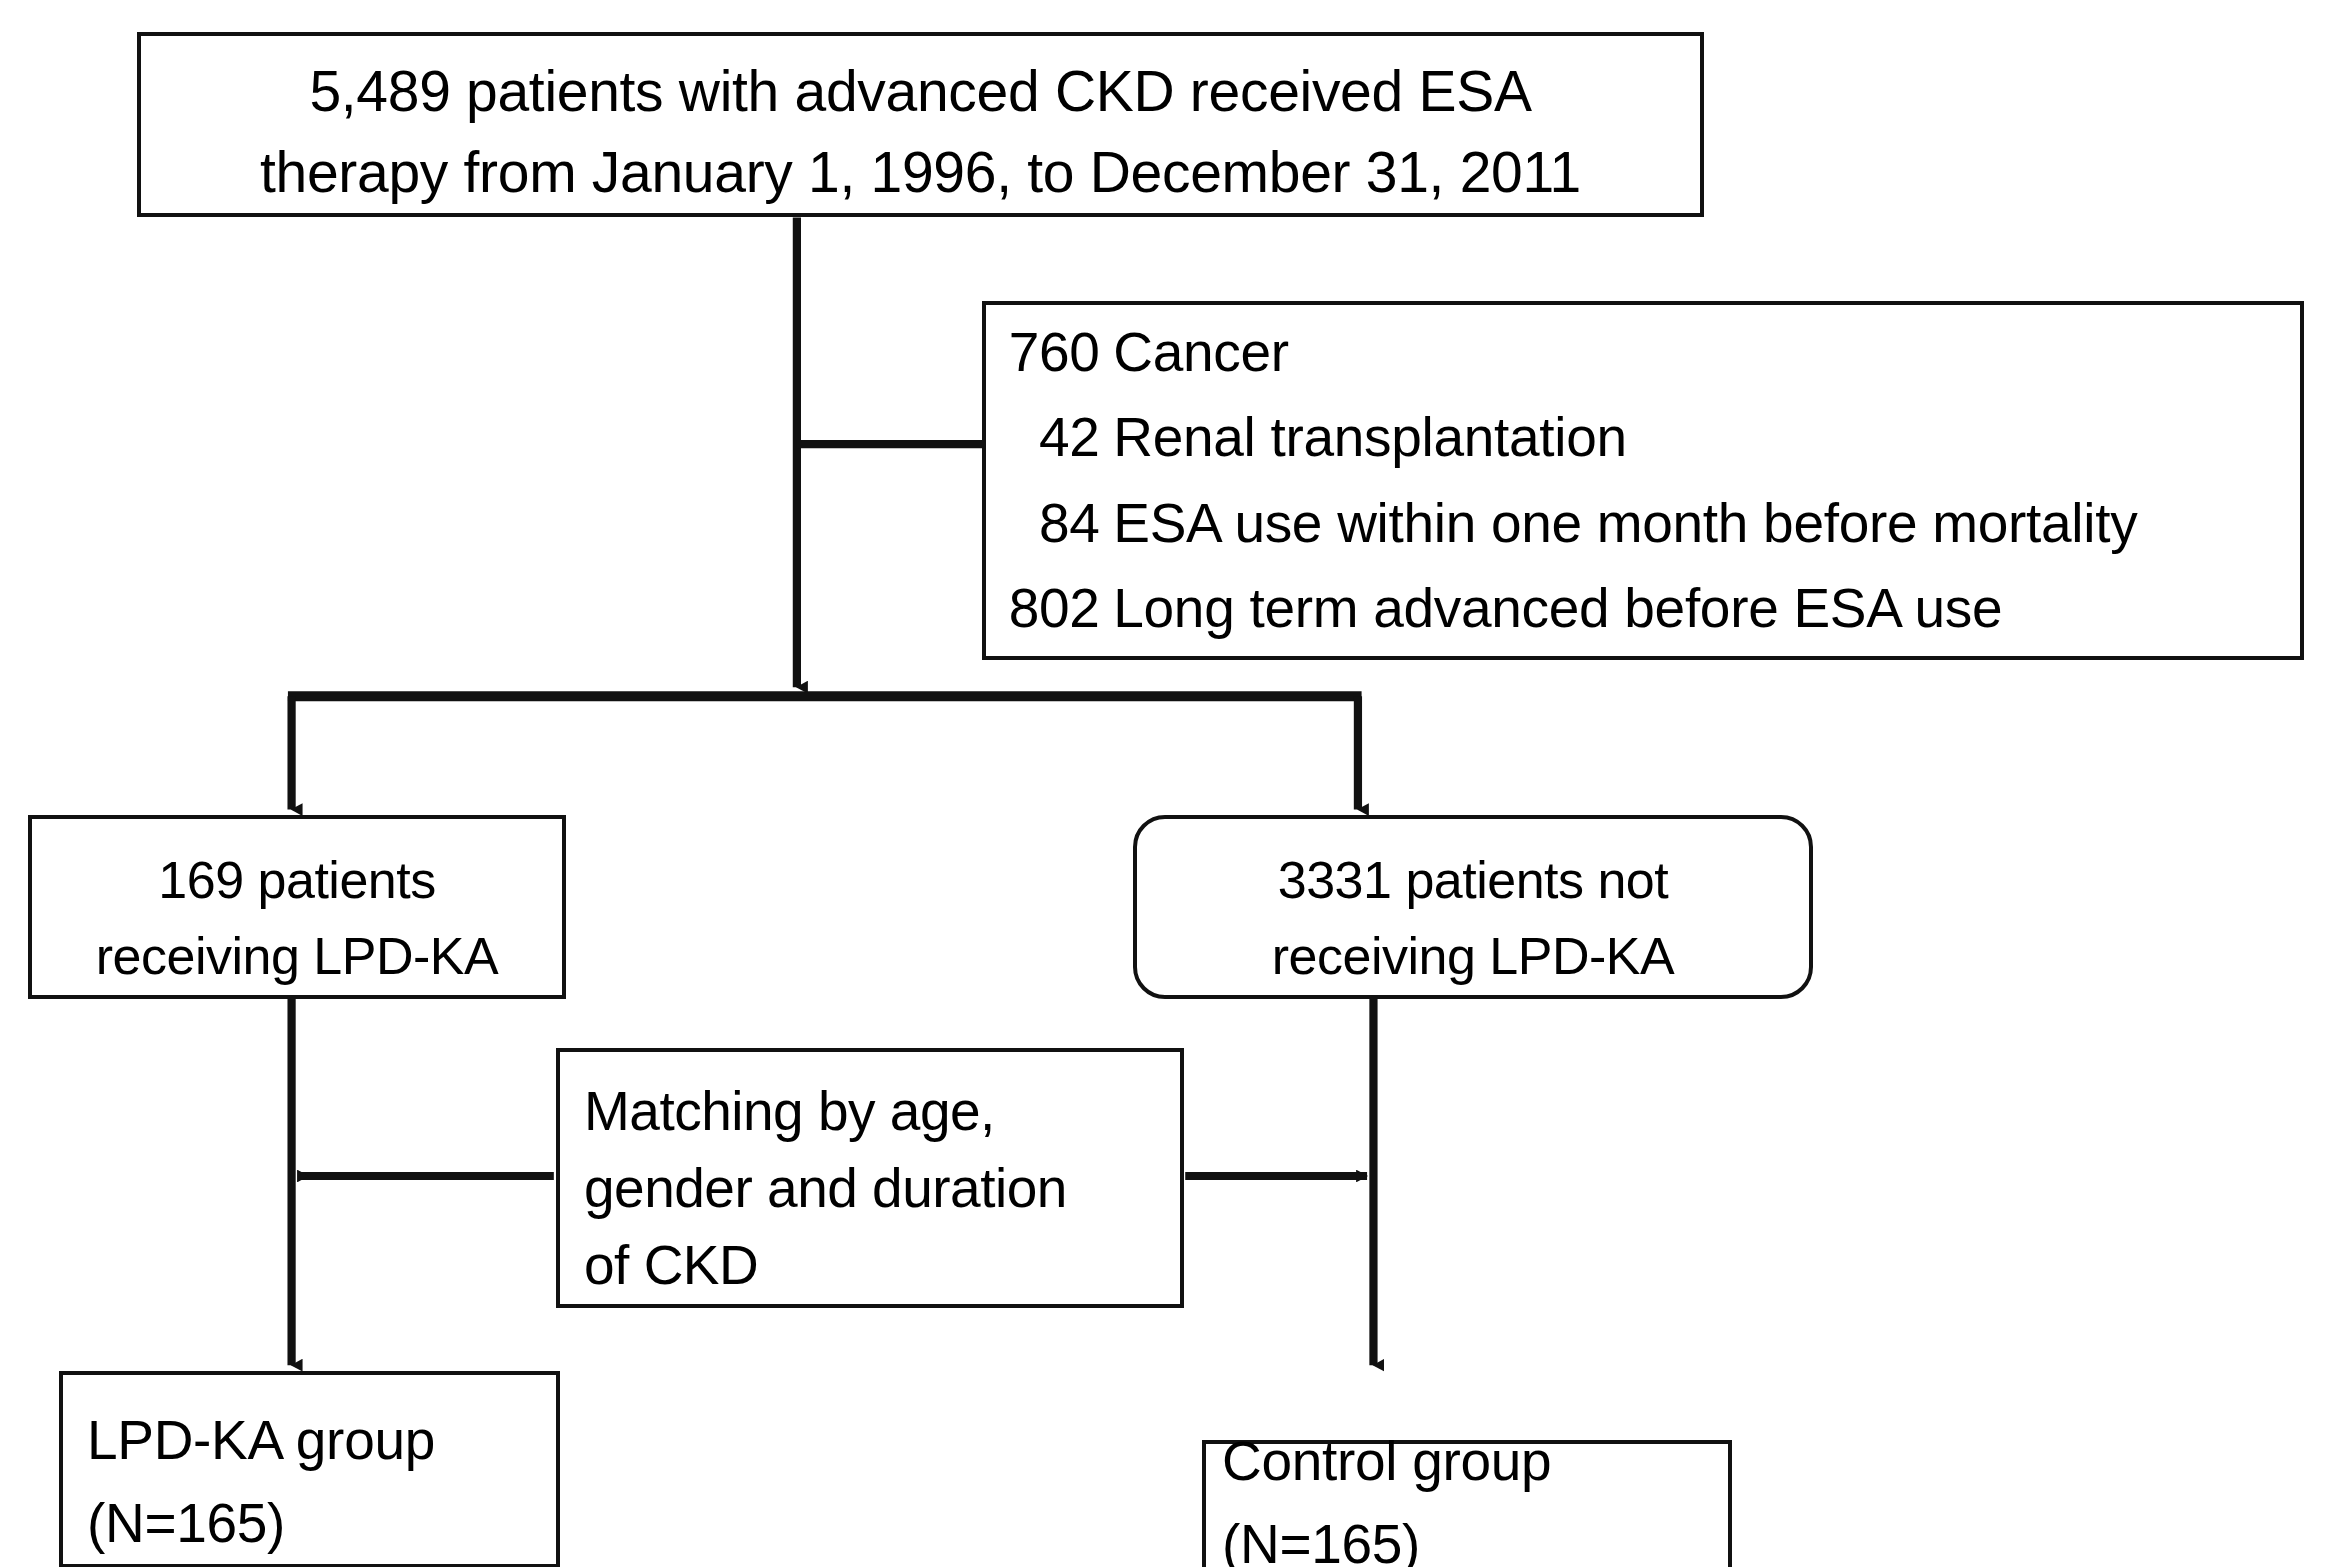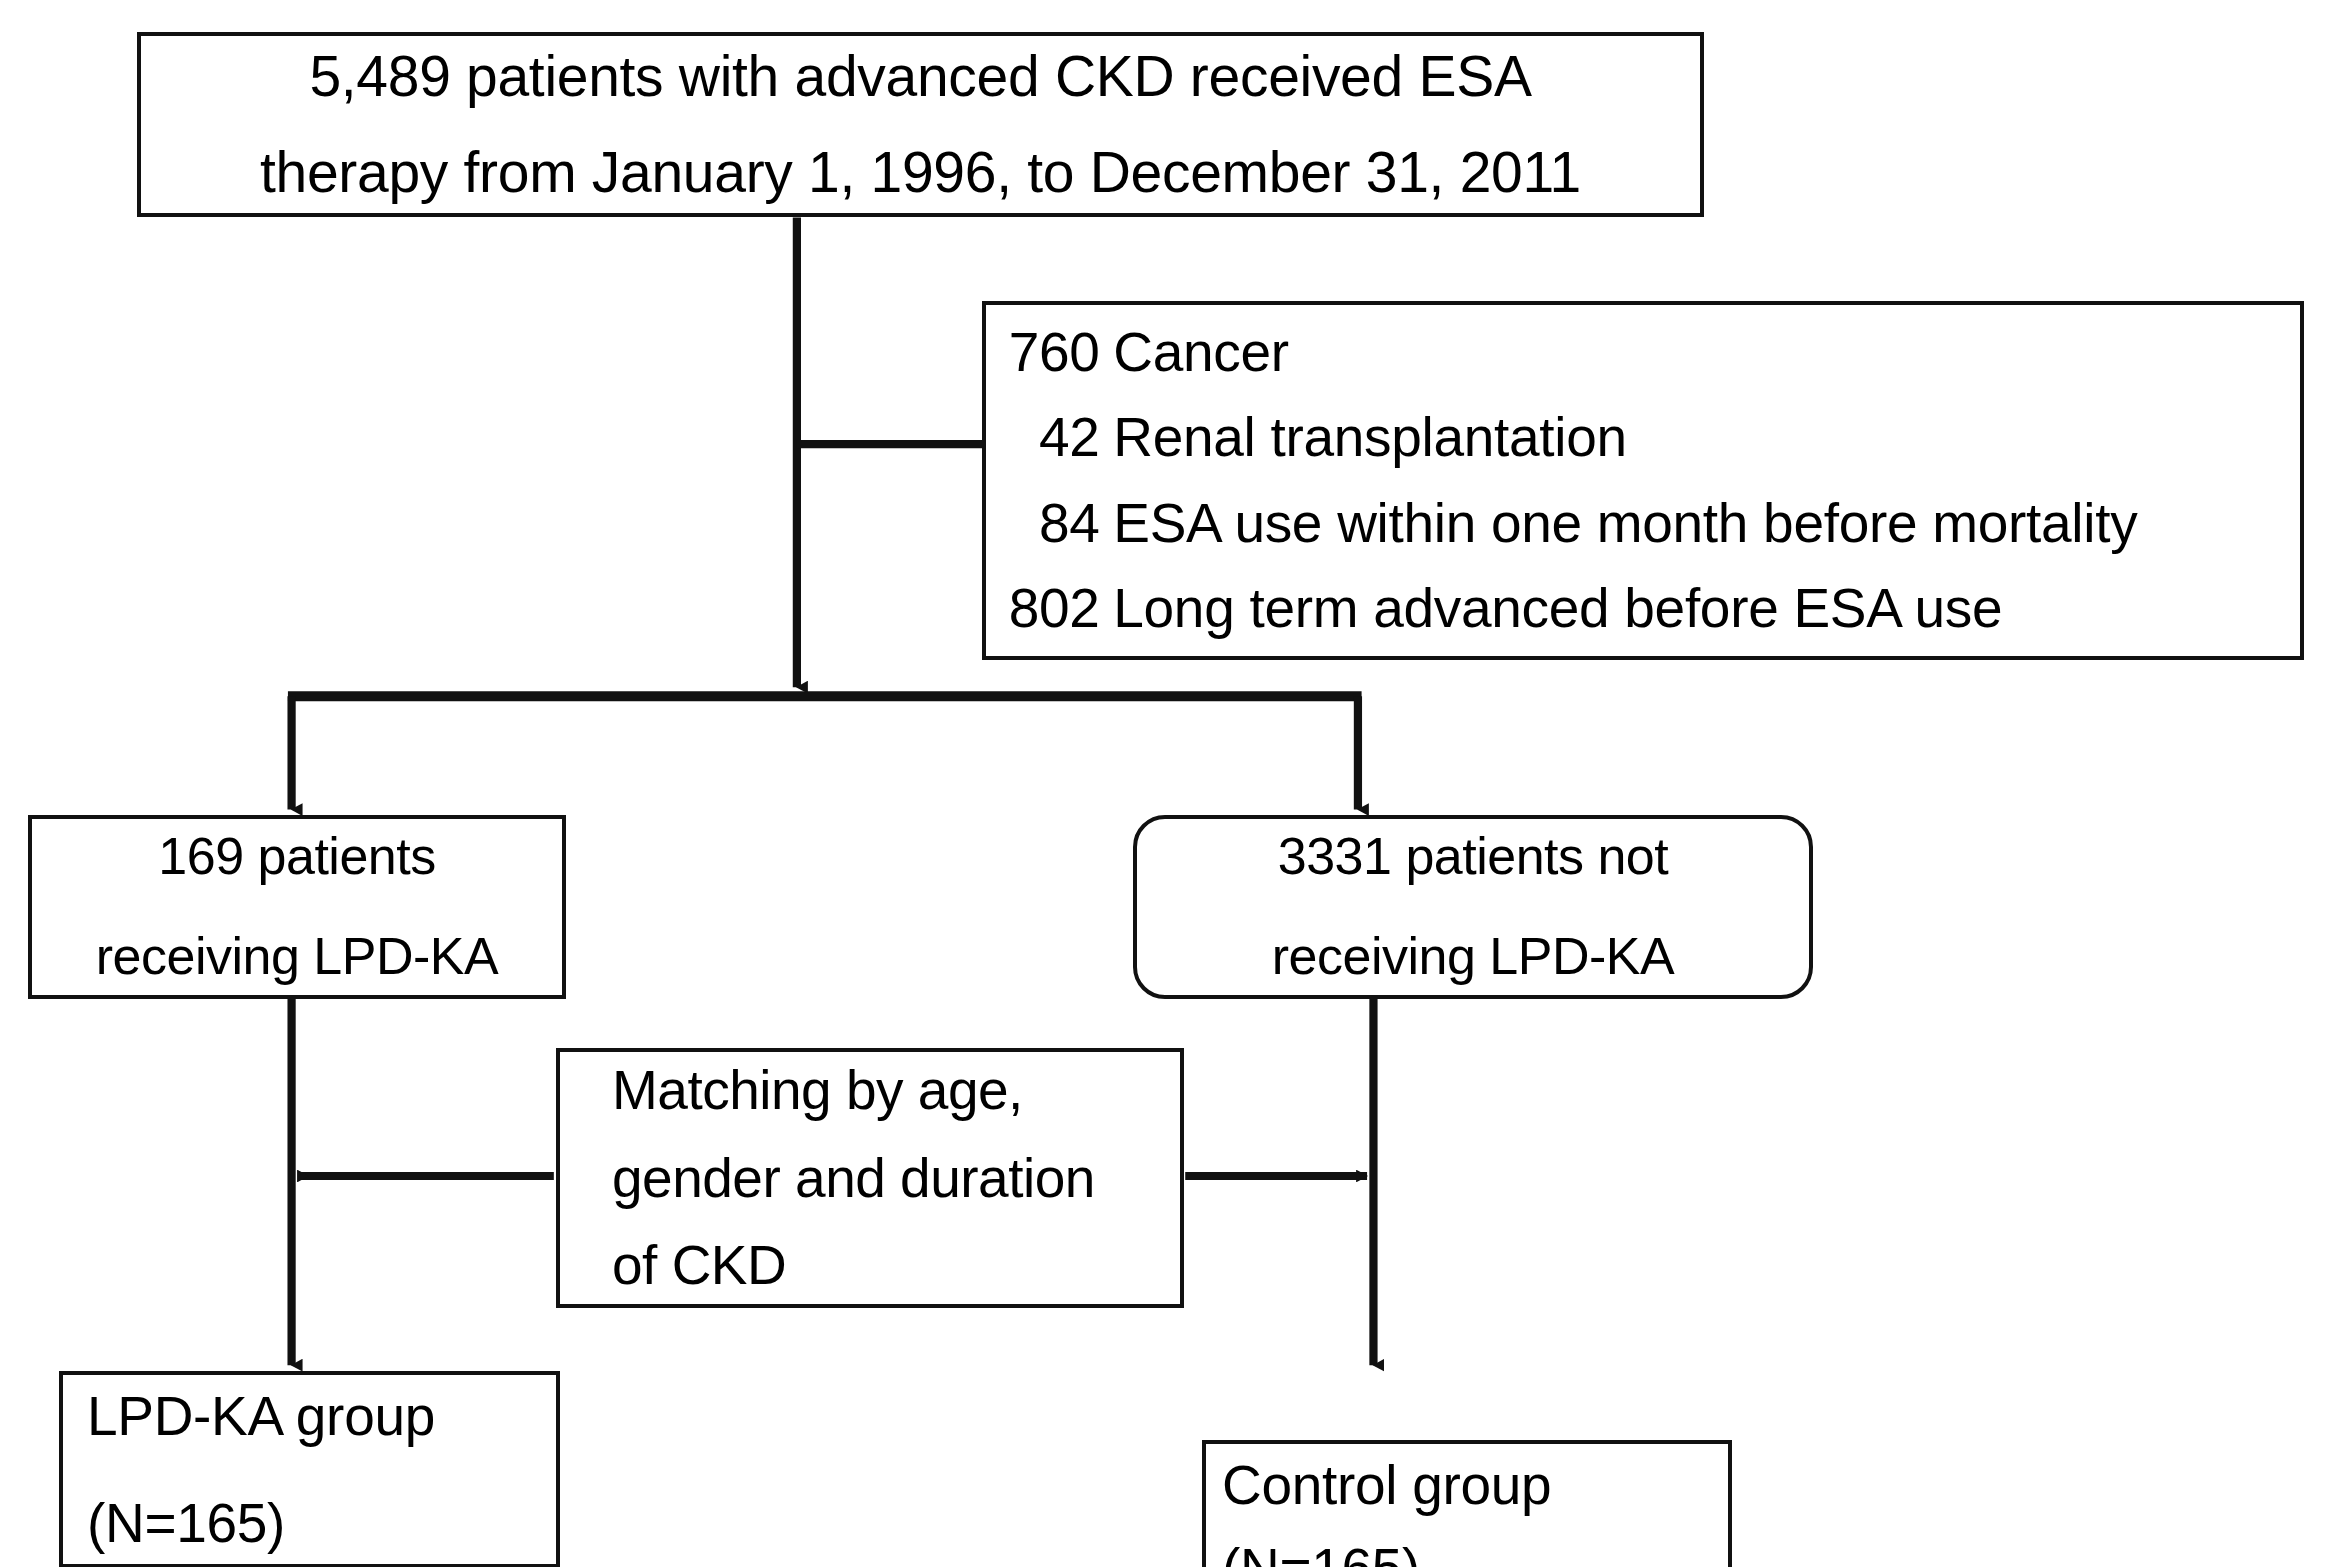--- a/index.html
+++ b/index.html
@@ -16,21 +16,21 @@
     font-family: "Liberation Sans", sans-serif;
     color: #000000;
   }
   .box {
     position: absolute;
     box-sizing: border-box;
     border: 4.6px solid #111111;
     background: #ffffff;
     display: flex;
     flex-direction: column;
-    justify-content: space-between;
+    justify-content: flex-end;
     z-index: 5;
   }
   .box .line {
     white-space: pre;
     line-height: 1.42;
   }
   
   #box-cohort {
     left: 137px;
     top: 32px;
@@ -103,21 +103,20 @@
     height: 260px;
     align-items: flex-start;
     text-align: left;
     padding-left: 24px;
     z-index: 8;
   }
   #box-matching .line {
     font-size: 55px;
     line-height: 1.40;
     letter-spacing: -0.5px;
-    margin-left: 28px;
   }
   
   #box-lpdka-group {
     left: 59px;
     top: 1371px;
     width: 501px;
     height: 197px;
     align-items: flex-start;
     text-align: left;
     padding-left: 24px;

